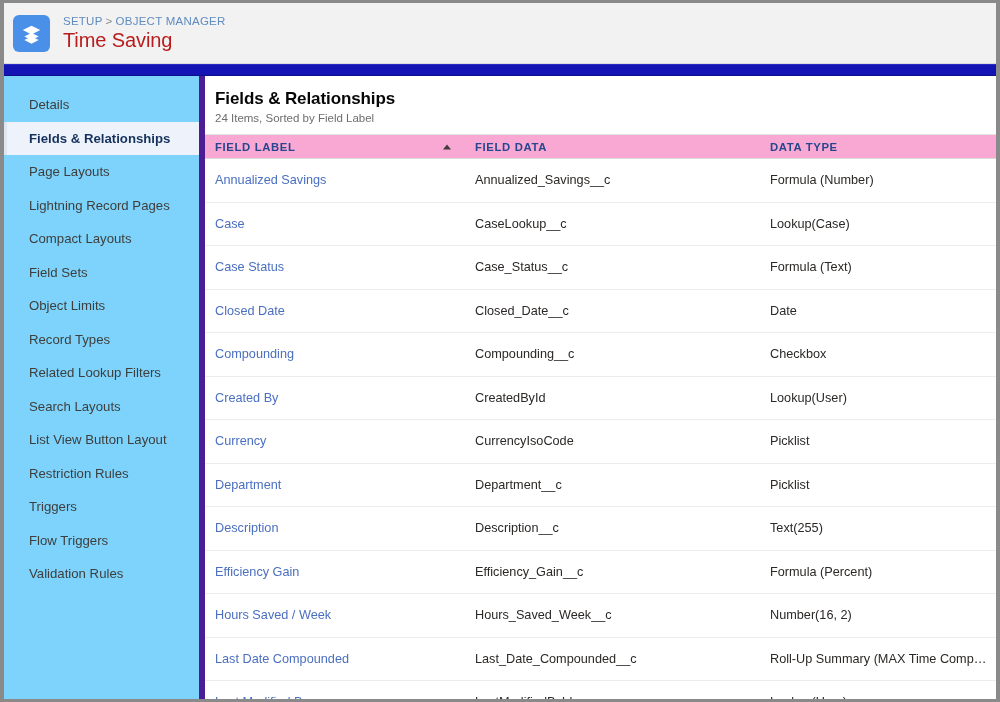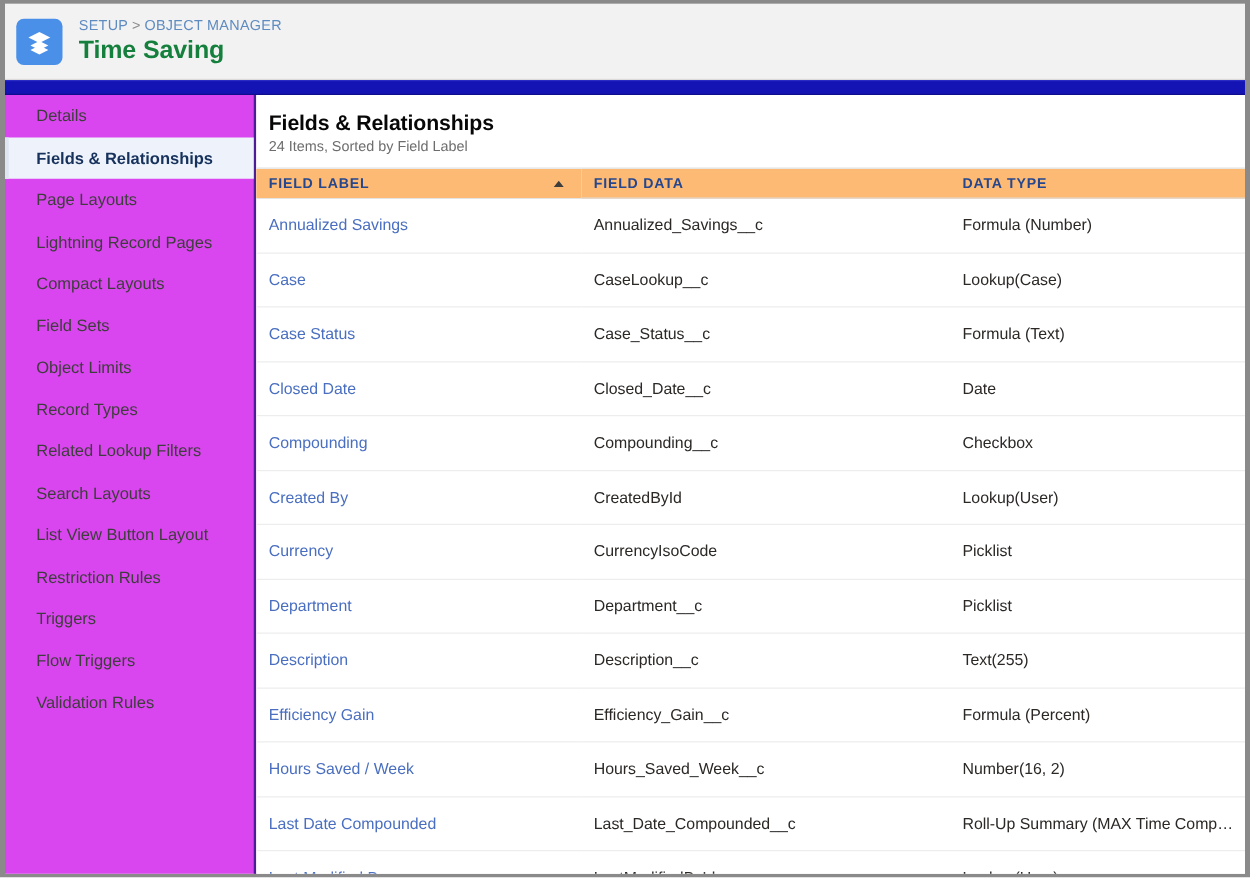--- a/index.html
+++ b/index.html
@@ -67,22 +67,22 @@
     color: #5e8bc0;
     text-decoration: none;
     cursor: pointer;
   }
   .breadcrumb .sep {
     color: #8c8c8c;
     margin: 0 3px;
   }
   .page-title {
     font-size: 20px;
-    font-weight: bold;
-    color: #15803d;
+    font-weight: normal;
+    color: #b91c1c;
     letter-spacing: -0.1px;
   }
 
   
   .blue-rule {
     height: 10px;
     background: #1414b4;
     border-top: 1px solid #2a2ac4;
     border-bottom: 1px solid #0d0d8e;
   }
@@ -90,23 +90,23 @@
   
   .body-split {
     display: flex;
     height: calc(702px - 6px - 61px - 10px);
   }
 
   
   .sidebar {
     width: 201px;
     flex: 0 0 201px;
-    background: #d946ef;
-    border-right: 2px solid #4c1d95;
-    padding-top: 0;
+    background: #7dd3fc;
+    border-right: 6px solid #4c1d95;
+    padding-top: 12px;
     box-sizing: border-box;
   }
   .nav-item {
     height: 33.5px;
     display: flex;
     align-items: center;
     padding-left: 22px;
     font-size: 13.2px;
     color: #3e3e3c;
     cursor: pointer;
@@ -144,21 +144,21 @@
     margin-top: 3px;
   }
 
   
   table.fields {
     width: 100%;
     border-collapse: collapse;
     table-layout: fixed;
   }
   table.fields thead th {
-    background: #fdba74;
+    background: #f9a8d4;
     border-top: 1px solid #e2e2e2;
     border-bottom: 1px solid #dddbda;
     height: 24px;
     font-size: 11.3px;
     font-weight: bold;
     letter-spacing: 0.65px;
     color: #26478d;
     text-align: left;
     padding: 0 0 0 10px;
     box-sizing: border-box;

